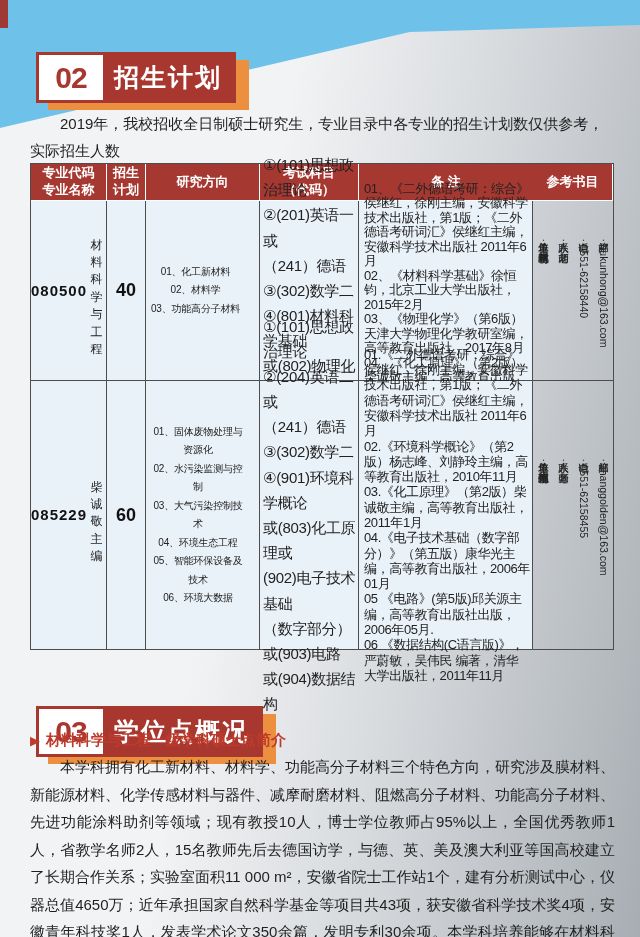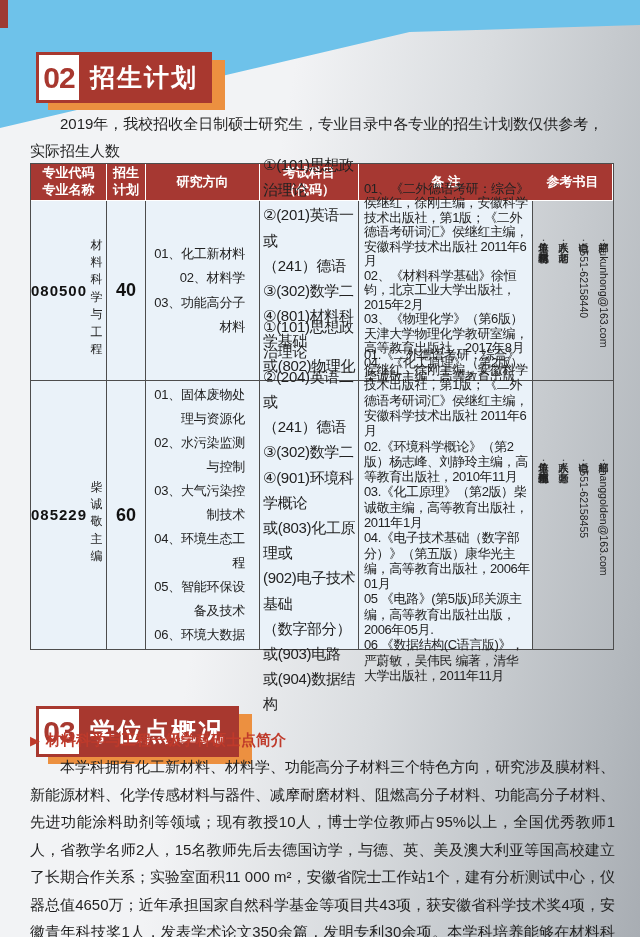--- a/index.html
+++ b/index.html
@@ -13,21 +13,21 @@
     clip-path: polygon(0 0, 100% 0, 100% 25px, 64% 32px, 0 128px);
   }
   .red-strip { position:absolute; left:0; top:0; width:8px; height:28px; background:#9e3a33; }
 
   
   .badge { position:absolute; }
   .badge-orange { position:absolute; left:12px; top:8px; right:-13px; bottom:-7px; background:#ec9040; }
   .badge-red { position:relative; display:inline-flex; align-items:stretch; background:#a8382f; padding:3px; }
   .badge-num {
     background:#ffffff; color:#a8382f; font-weight:bold; font-size:30px;
-    width:40px; display:flex; align-items:center; justify-content:center;
+    width:64px; display:flex; align-items:center; justify-content:center;
     font-family:"Liberation Sans", sans-serif; letter-spacing:-1px;
   }
   .badge-title {
     color:#ffffff; font-weight:bold; font-size:25px; letter-spacing:2px;
     display:flex; align-items:center; padding:6px 11px;
   }
   .badge-02 { left:36px; top:52px; }
   .badge-03 { left:36px; top:706px; }
 
   .pre { white-space:pre-line; }
@@ -56,21 +56,21 @@
     background:#eaf2f9; color:#222; box-sizing:border-box;
     border-right:1px solid #4d4d4d; border-bottom:1px solid #4d4d4d;
     display:flex; align-items:center; justify-content:center;
   }
   .td.lastc { border-right:none; background:transparent; }
   .td.lastr { border-bottom:none; }
   .cellcol { display:flex; align-items:center; justify-content:center; text-align:center; }
   .code { font-weight:bold; font-size:15px; letter-spacing:1px; color:#111; }
   .mname { font-size:12px; margin-top:14px; line-height:1.45; padding:0 3px; }
   .plan { font-weight:bold; font-size:18px; color:#111; }
-  .dirs  { justify-content:flex-start; text-align:right; font-size:13px; letter-spacing:-0.2px; line-height:1.85; padding:0 14px 0 5px; }
+  .dirs  { justify-content:flex-start; text-align:center; font-size:10px; letter-spacing:-0.2px; line-height:1.85; padding:0 14px 0 5px; }
   .exams { justify-content:flex-start; text-align:left; font-size:15px; letter-spacing:-0.3px; line-height:1.68; padding:0 1px 0 3px; }
   .books { justify-content:flex-start; text-align:left; font-size:13px; letter-spacing:-0.4px; line-height:14.5px; padding:4px 2px 4px 5px; align-items:center; }
   .books2 { line-height:15.3px; }
   .vtext {
     writing-mode:vertical-rl; font-size:10.5px; line-height:1.9; color:#222;
     max-height:100%;
   }
 
   .subtitle {
     position:absolute; left:30px; top:731px; color:#bf3a2b; font-weight:bold; font-size:15px;

